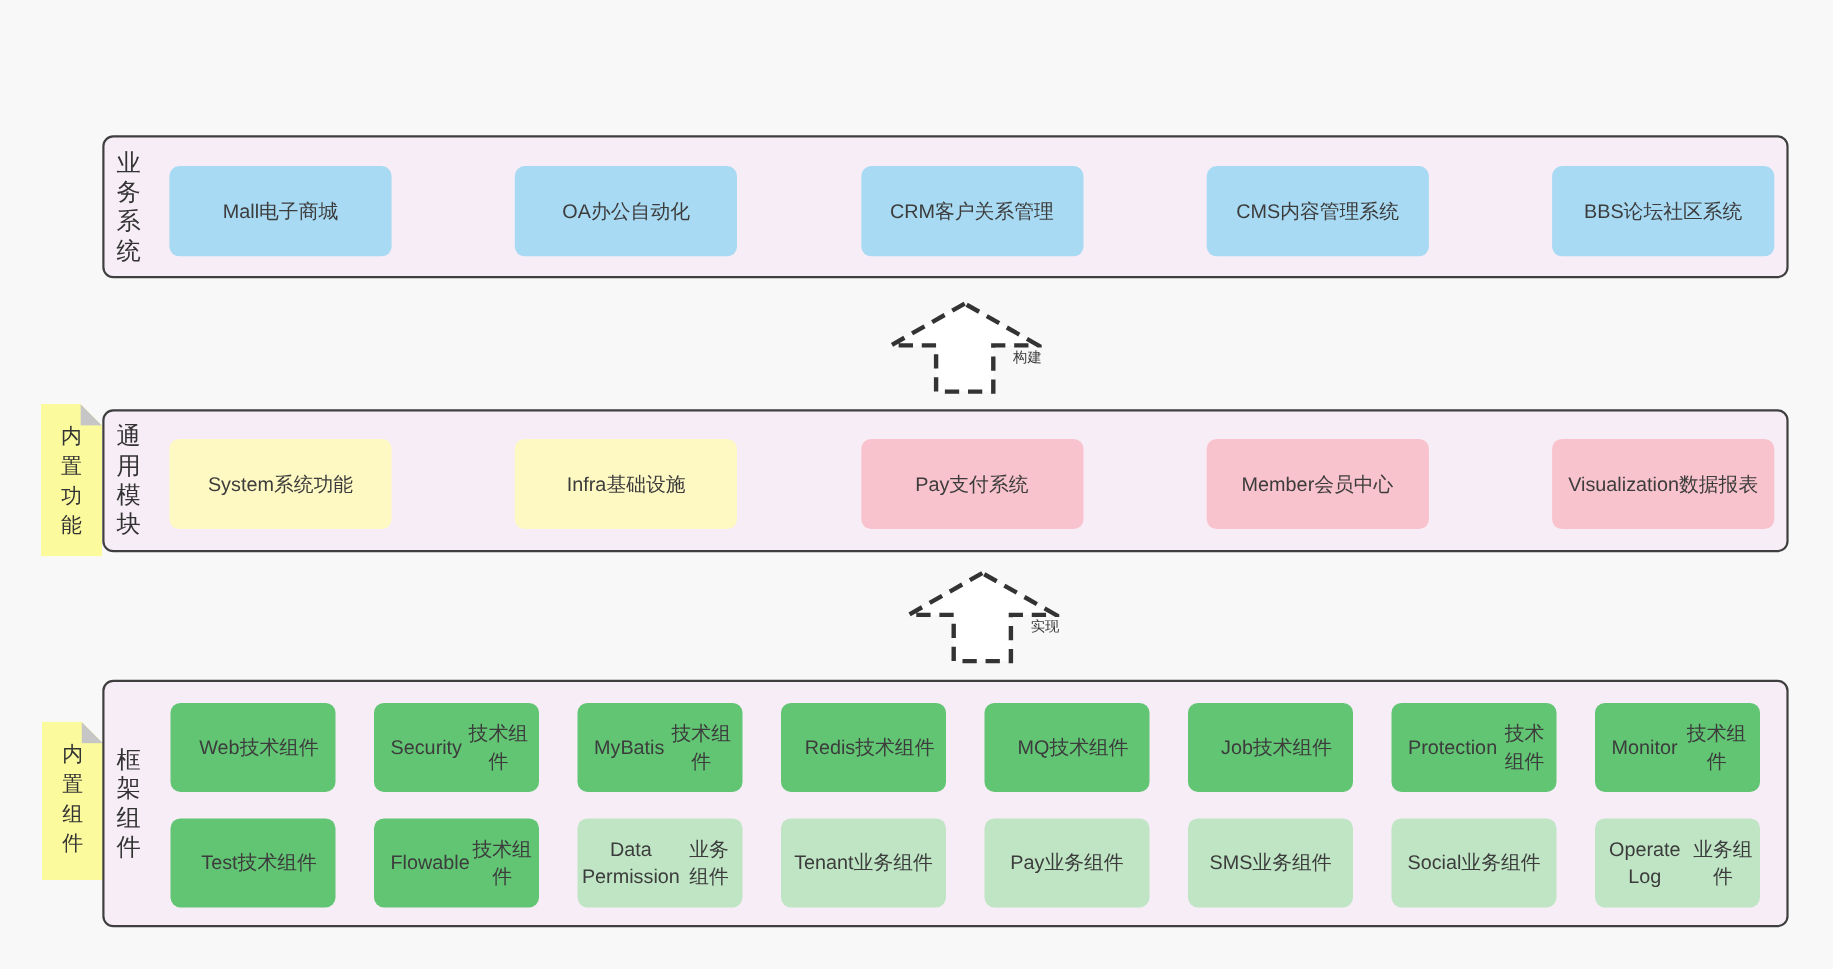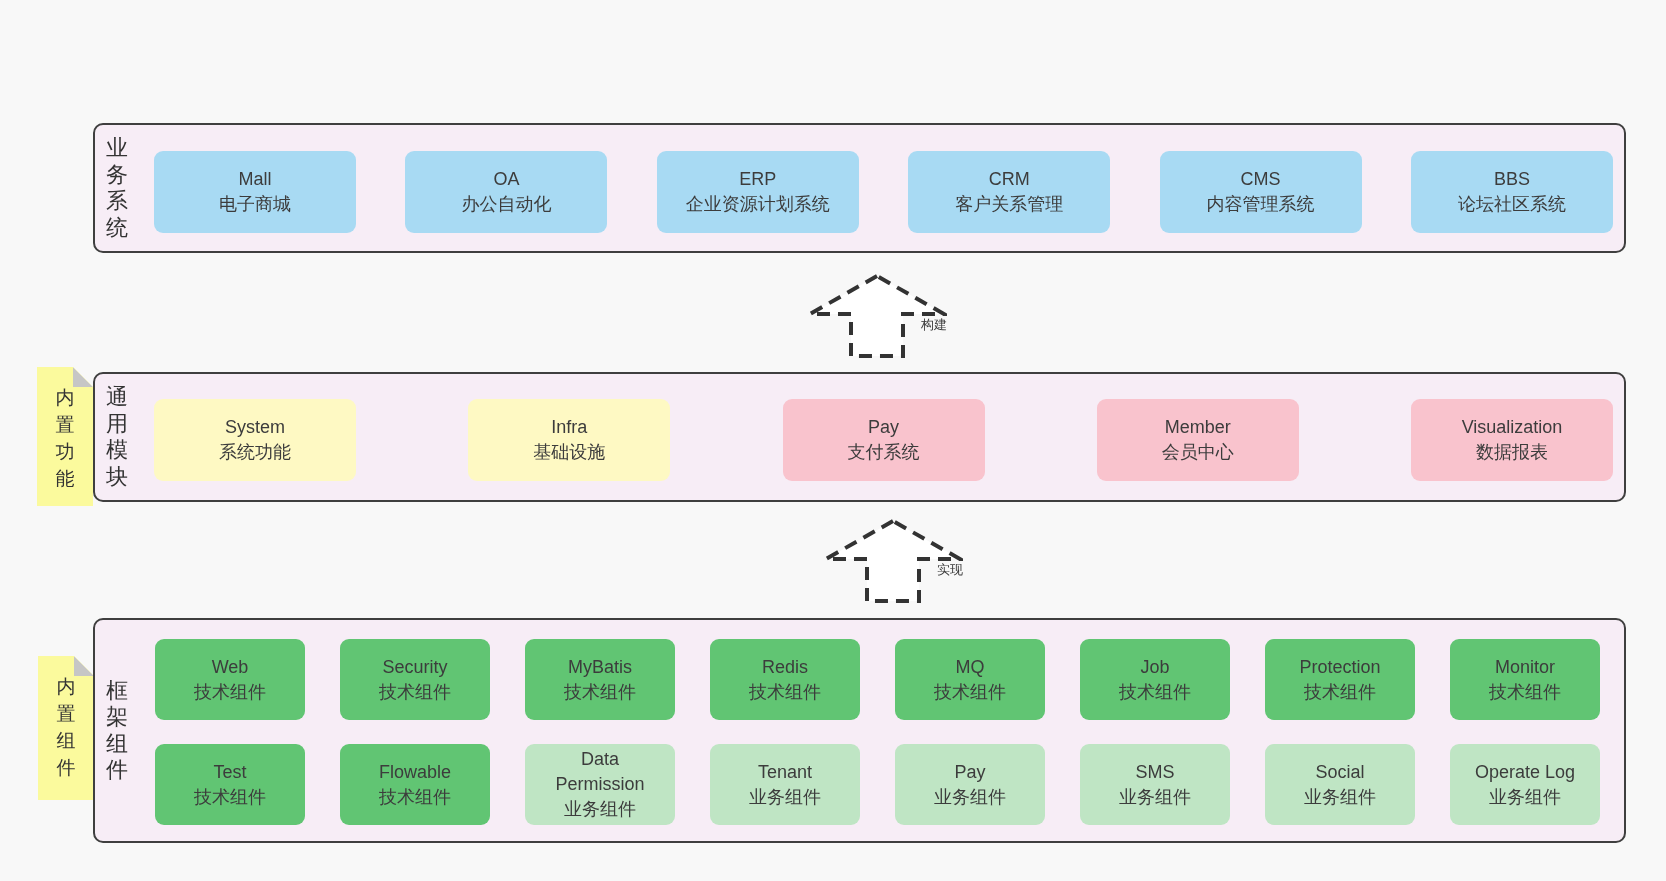--- a/index.html
+++ b/index.html
@@ -10,30 +10,30 @@
   .panel{position:absolute;left:93px;width:1533px;background:#f7edf6;
          border:2px solid #3f3f3f;border-radius:10px;box-sizing:border-box;}
   .layer-label{position:absolute;left:9px;top:50%;transform:translateY(-50%);
          width:26px;font-size:22px;line-height:26.5px;word-break:break-all;
          text-align:center;color:#333;}
 
   
   .box-row{position:absolute;display:flex;justify-content:space-between;}
   .row-top{left:59px;width:1459px;}
   .row-frame{left:60px;width:1445px;}
-  .box{border-radius:9px;display:flex;flex-direction:column;align-items:center;
+  .box{border-radius:9px;display:flex;flex-direction:row;align-items:center;
        justify-content:center;text-align:center;font-size:18px;line-height:25px;
        color:#3c3c3c;box-sizing:border-box;padding:2px 4px;}
   .box-m{width:202px;height:82px;}
   .box-s{width:150px;height:81px;}
   .box-name{white-space:pre-line;}
   .v-blue{background:#a8daf3;}
   .v-red{background:#fef9c3;}
   .v-pink{background:#f9c3cd;}
-  .v-green{background:#61c573;}
+  .v-green{background:#61c573;padding-left:15px;}
   .v-lgreen{background:#bfe5c4;}
 
   
   .note{position:absolute;width:56px;background:#fbfa9d;
         clip-path:polygon(0 0,calc(100% - 20px) 0,100% 20px,100% 100%,0 100%);}
   .note-fold{position:absolute;top:0;right:0;width:20px;height:20px;background:#c6c6c6;
         clip-path:polygon(0 0,100% 100%,0 100%);}
   .note-label{margin:17px auto 0 auto;width:22px;font-size:19px;line-height:27px;
         word-break:break-all;text-align:center;color:#333;}
 
@@ -53,24 +53,20 @@
     <div class="box-row row-top" style="top:26px;">
       <div class="box box-m v-blue">
         <div class="box-name">Mall</div>
         <div class="box-sub">电子商城</div>
       </div>
       <div class="box box-m v-blue">
         <div class="box-name">OA</div>
         <div class="box-sub">办公自动化</div>
       </div>
       <div class="box box-m v-blue">
-        <div class="box-name">ERP</div>
-        <div class="box-sub">企业资源计划系统</div>
-      </div>
-      <div class="box box-m v-blue">
         <div class="box-name">CRM</div>
         <div class="box-sub">客户关系管理</div>
       </div>
       <div class="box box-m v-blue">
         <div class="box-name">CMS</div>
         <div class="box-sub">内容管理系统</div>
       </div>
       <div class="box box-m v-blue">
         <div class="box-name">BBS</div>
         <div class="box-sub">论坛社区系统</div>

